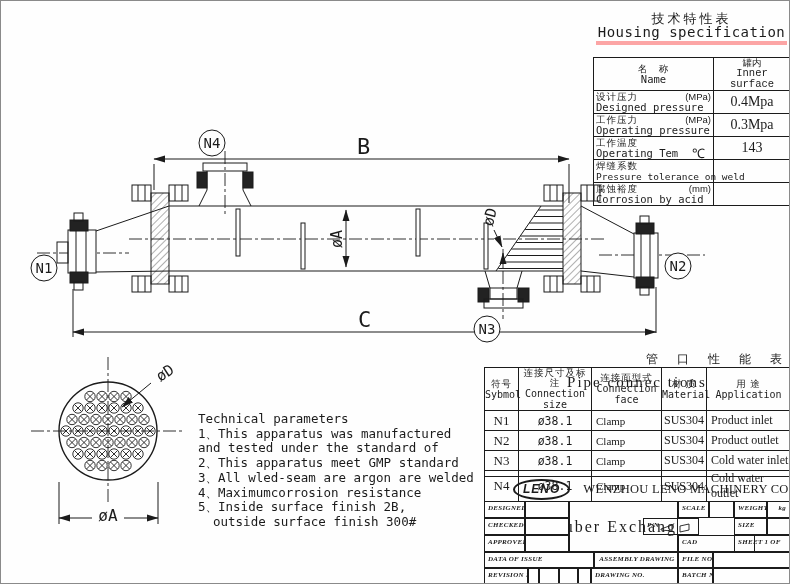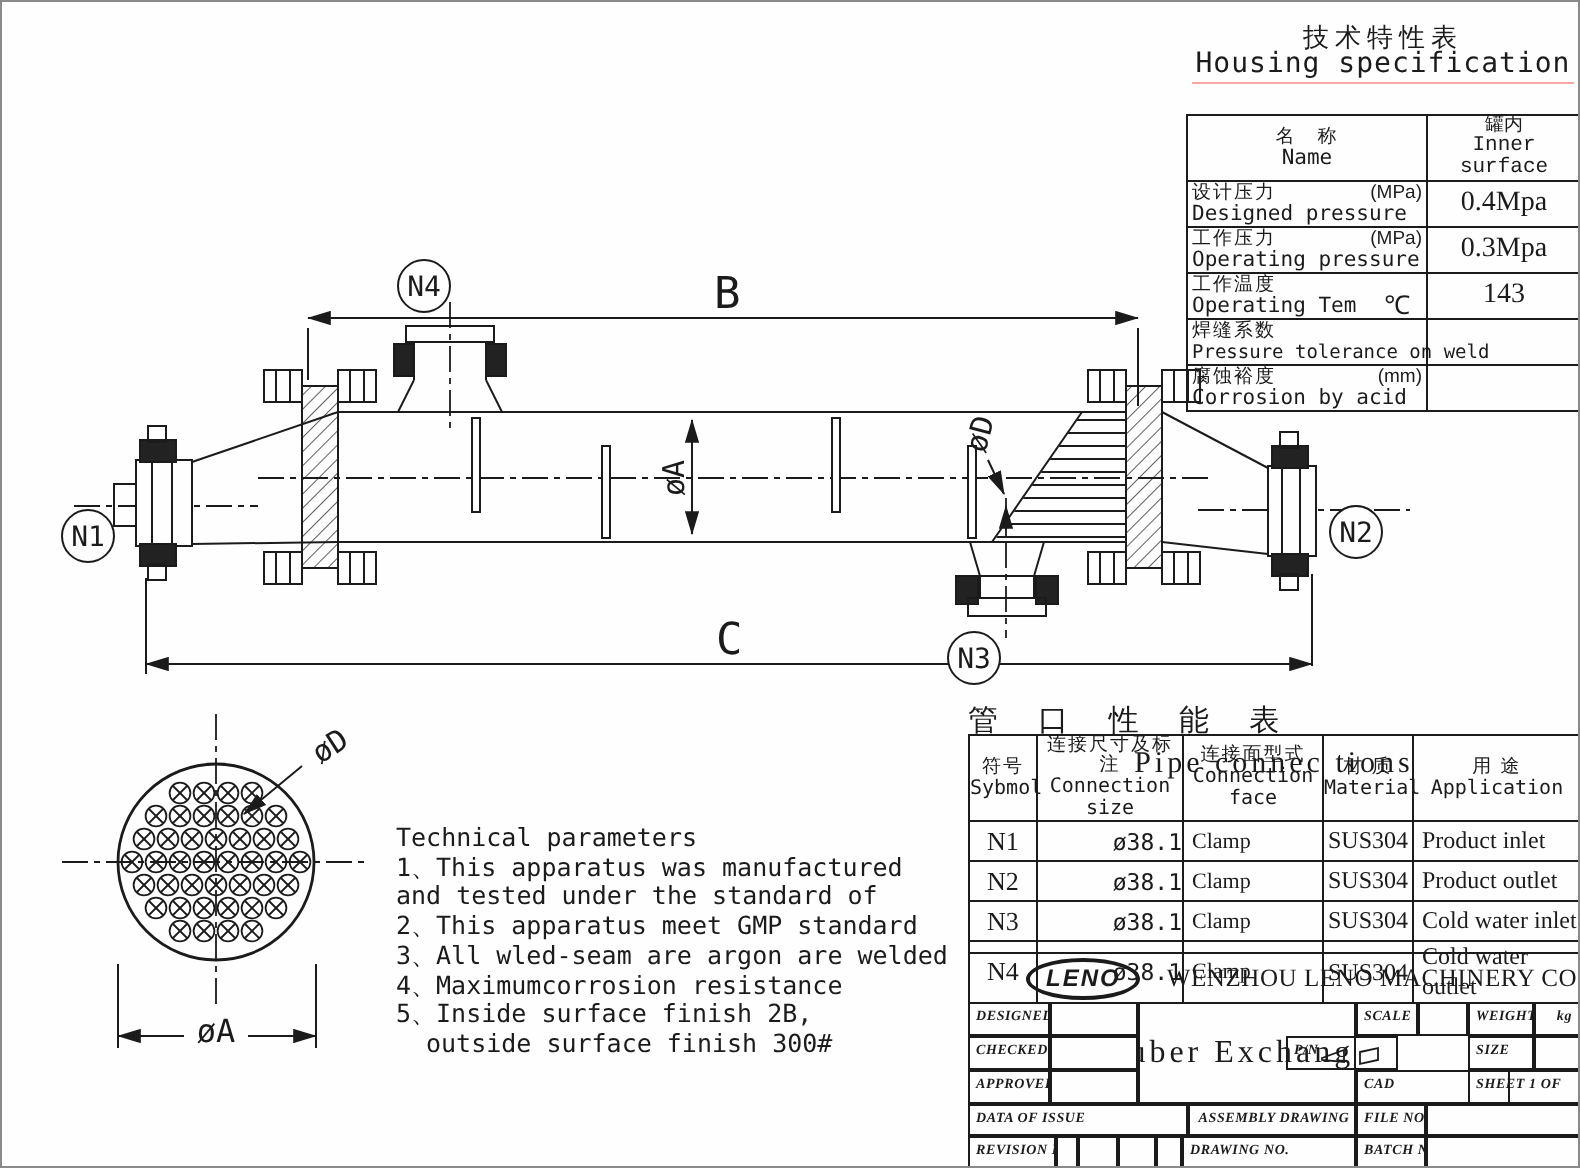--- a/index.html
+++ b/index.html
@@ -8,46 +8,46 @@
   .abs{position:absolute;}
   svg{position:absolute;left:0;top:0;}
   svg text{fill:#1b1b1b;stroke:none;font-family:"DejaVu Sans Mono",monospace;}
   .cl{stroke-dasharray:13 3 3 3;stroke-width:.9;}
   table{border-collapse:collapse;position:absolute;}
   td,th{border:1px solid #1b1b1b;box-sizing:border-box;padding:0;font-weight:normal;}
 
   
   .h-title-cn{left:592px;top:9px;width:197px;text-align:center;font-size:13px;letter-spacing:3px;font-family:Liberation Mono, monospace;}
   .h-title-en{left:592px;top:23px;width:197px;text-align:center;font-size:14px;letter-spacing:.5px;}
-  .h-title-en span{border-bottom:1px solid #fca5a5;padding:0 2px 1px 2px;}
+  .h-title-en span{border-bottom:4px solid #fca5a5;padding:0 2px 1px 2px;}
   .housing{left:592px;top:56px;width:197px;table-layout:fixed;}
   .housing .lab{width:120px;padding:0 2px;vertical-align:middle;}
   .housing .val{width:77px;text-align:center;vertical-align:middle;font-family:"Liberation Serif",serif;font-size:14px;}
   .r1{display:flex;justify-content:space-between;font-size:9.5px;line-height:10px;font-family:"Liberation Sans",sans-serif;padding-top:1px;}
   .r1 .cn{letter-spacing:1px;}
   .r2{display:flex;justify-content:space-between;font-size:10.5px;line-height:11px;white-space:nowrap;}
   .deg{font-size:13px;line-height:11px;padding-right:6px;}
   .vbig{font-size:21px;}
   .v2a{font-size:9.5px;line-height:10px;font-family:"Liberation Sans",sans-serif;}
   .v2b{font-size:10.5px;line-height:11px;font-family:Liberation Mono, monospace;}
 
   
   .tech{left:197px;top:411px;width:300px;font-size:12.5px;line-height:14.7px;white-space:nowrap;}
   .tech .ind{padding-left:15px;}
 
   
   .p-title-en{left:483px;top:333px;width:306px;text-align:center;font-family:Liberation Serif, serif;font-size:15px;letter-spacing:2px;margin-top:40px;}
-  .p-title-cn{left:483px;top:350px;width:306px;text-align:left;font-size:15px;letter-spacing:8px;font-family:Liberation Sans, sans-serif;}
+  .p-title-cn{left:483px;top:350px;width:306px;text-align:right;font-size:12px;letter-spacing:8px;font-family:Liberation Serif, serif;}
   .pipe{left:483px;top:366px;width:306px;table-layout:fixed;}
   .pipe th{height:29px;vertical-align:middle;}
   .pipe td{height:20px;vertical-align:middle;}
   .ph-cn{font-size:9.5px;line-height:10px;font-family:"Liberation Sans",sans-serif;letter-spacing:1px;}
   .ph-en{font-size:10px;line-height:11px;}
   .c-sym{font-family:"Liberation Serif",serif;font-size:13px;text-align:center;}
-  .c-size{font-size:11.5px;text-align:right;}
+  .c-size{font-size:11.5px;text-align:center;}
   .c-face{font-family:"Liberation Serif",serif;font-size:11px;padding-left:4px;}
   .c-mat{font-family:"Liberation Serif",serif;font-size:12px;text-align:center;}
   .c-app{font-family:"Liberation Serif",serif;font-size:12px;padding-left:4px;}
 
   
   .band{left:483px;top:475px;width:306px;height:26px;border:1px solid #1b1b1b;box-sizing:border-box;display:flex;align-items:center;}
   .logo{font:italic 700 12px "Liberation Sans",sans-serif;letter-spacing:1px;border:2px solid #1b1b1b;border-radius:50%;padding:1px 8px 2px 8px;margin-left:28px;}
   .company{font-family:"Liberation Serif",serif;font-size:12.5px;margin-left:13px;white-space:nowrap;letter-spacing:.3px;}
   .tb{position:absolute;border:1px solid #1b1b1b;box-sizing:border-box;font:italic 700 7px "Liberation Serif",serif;
       padding:2px 1px 0 3px;overflow:hidden;white-space:nowrap;letter-spacing:.3px;}

